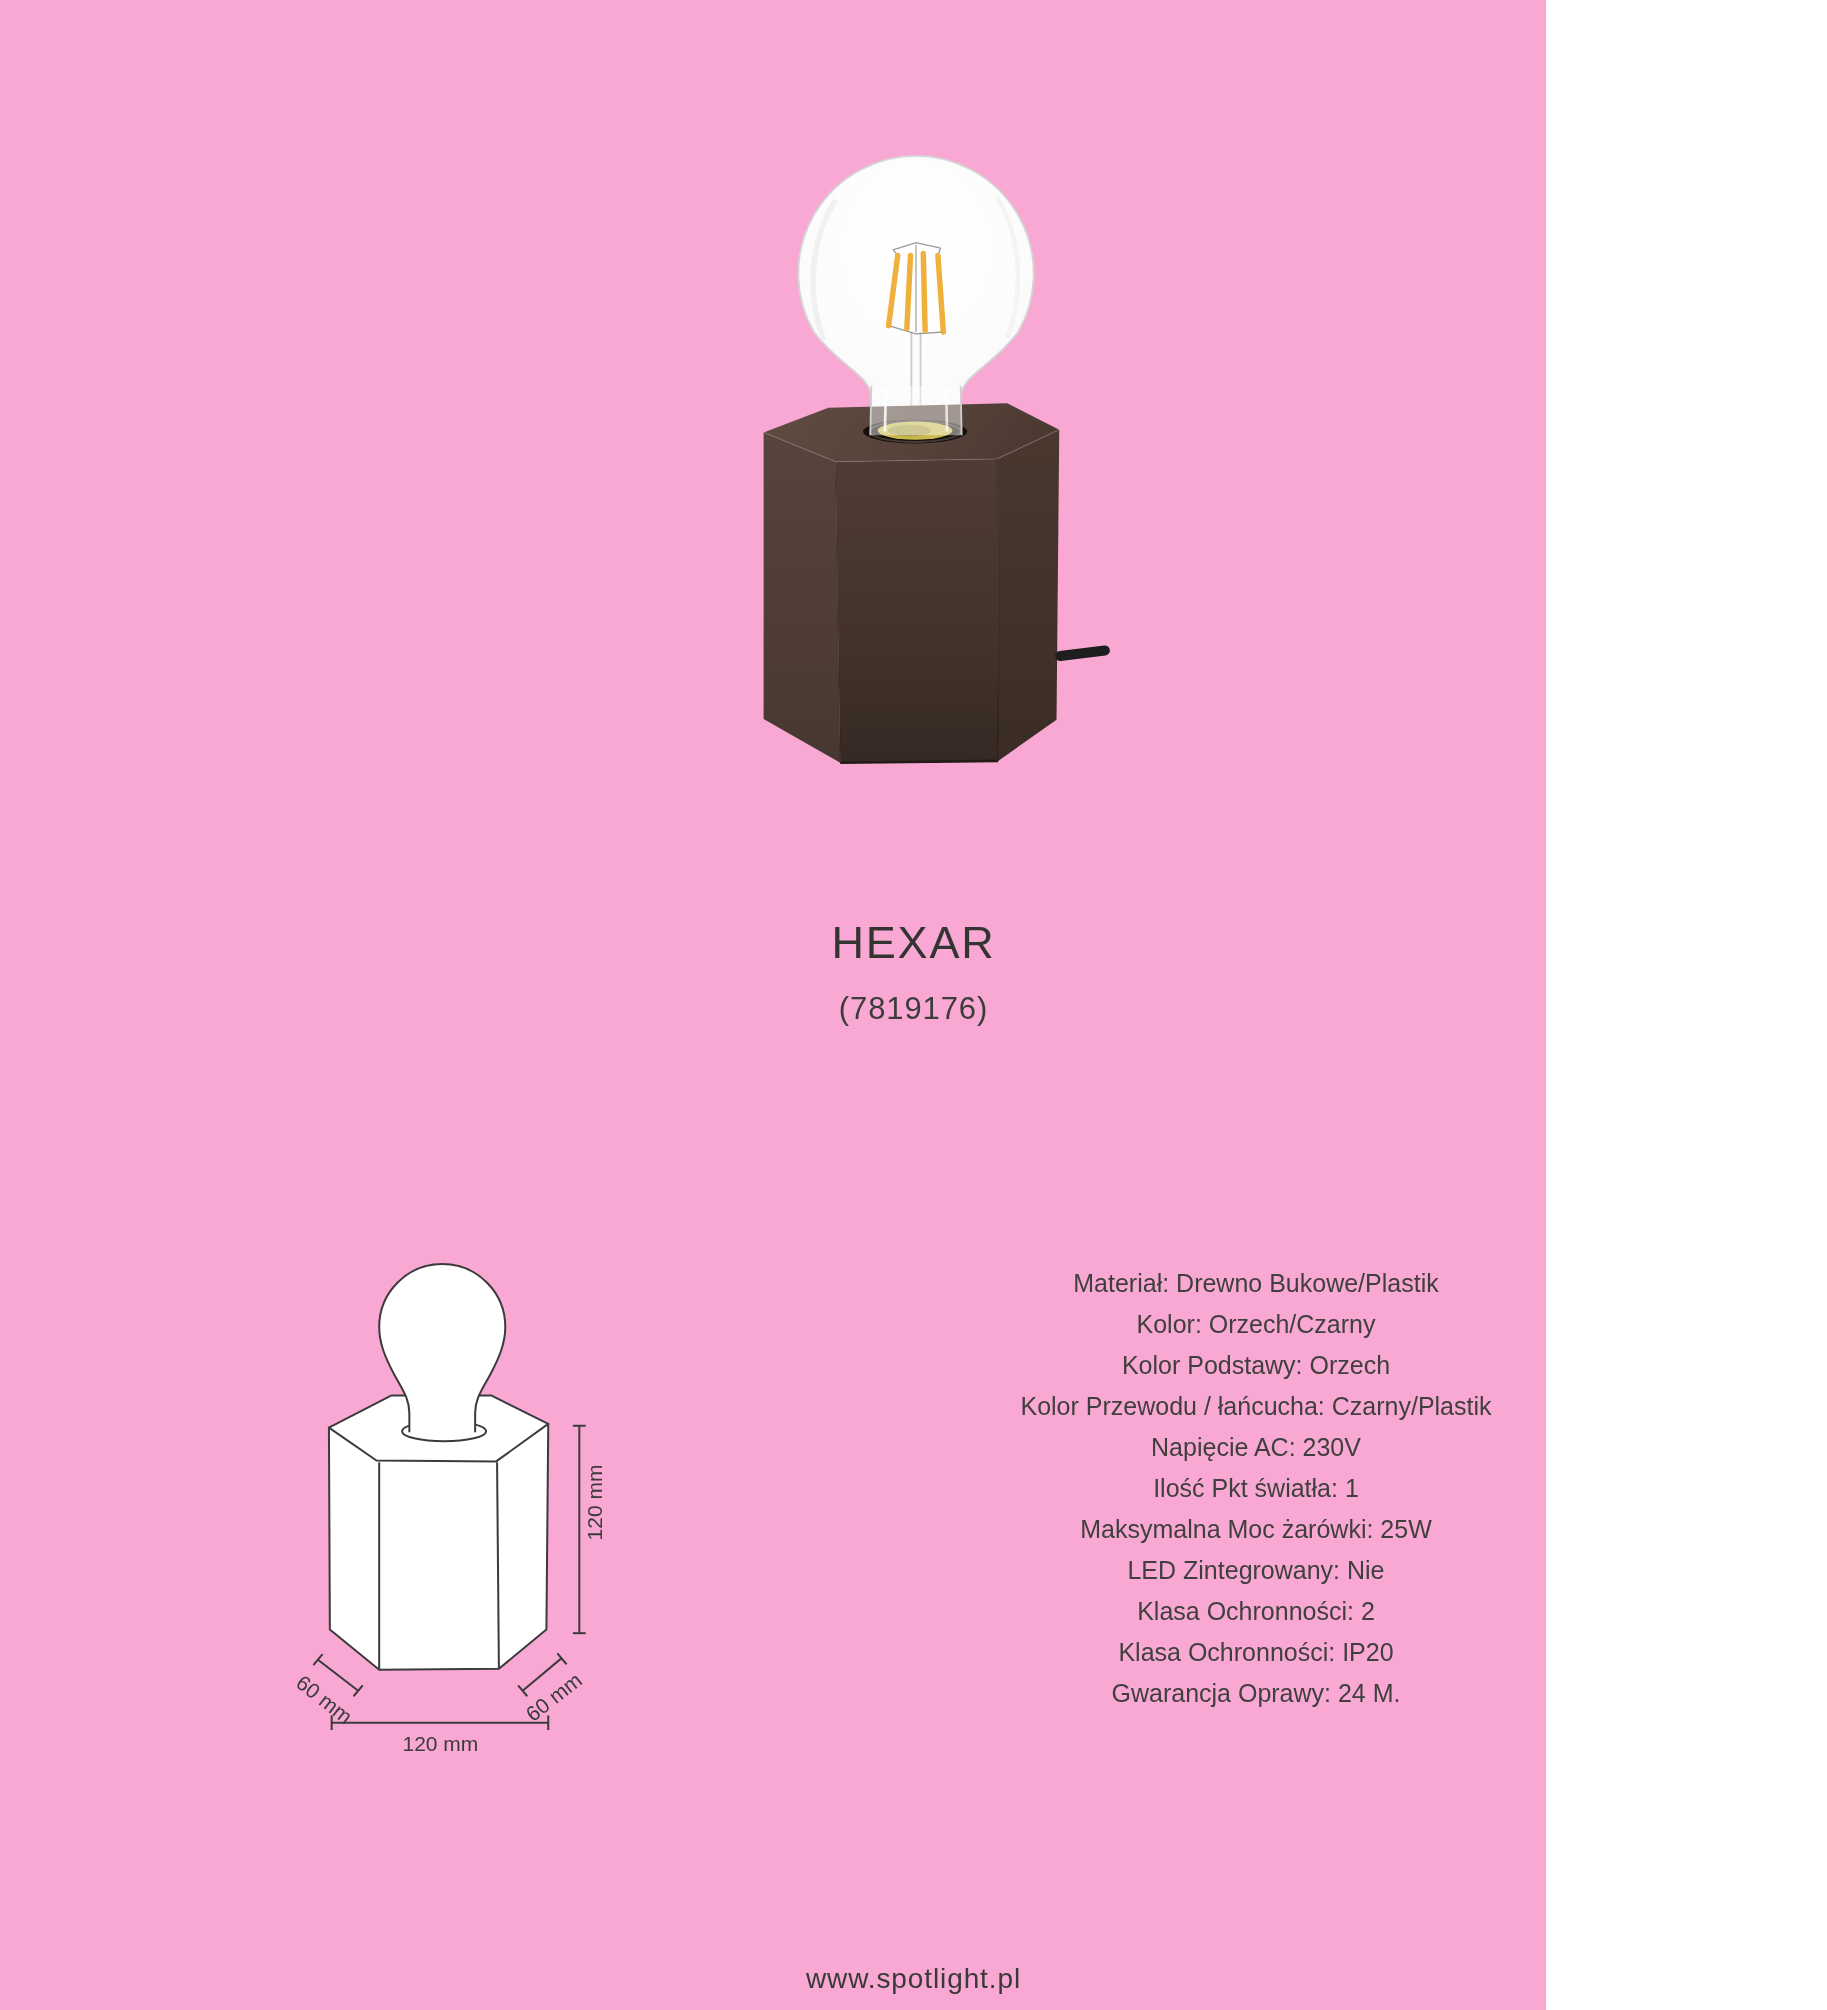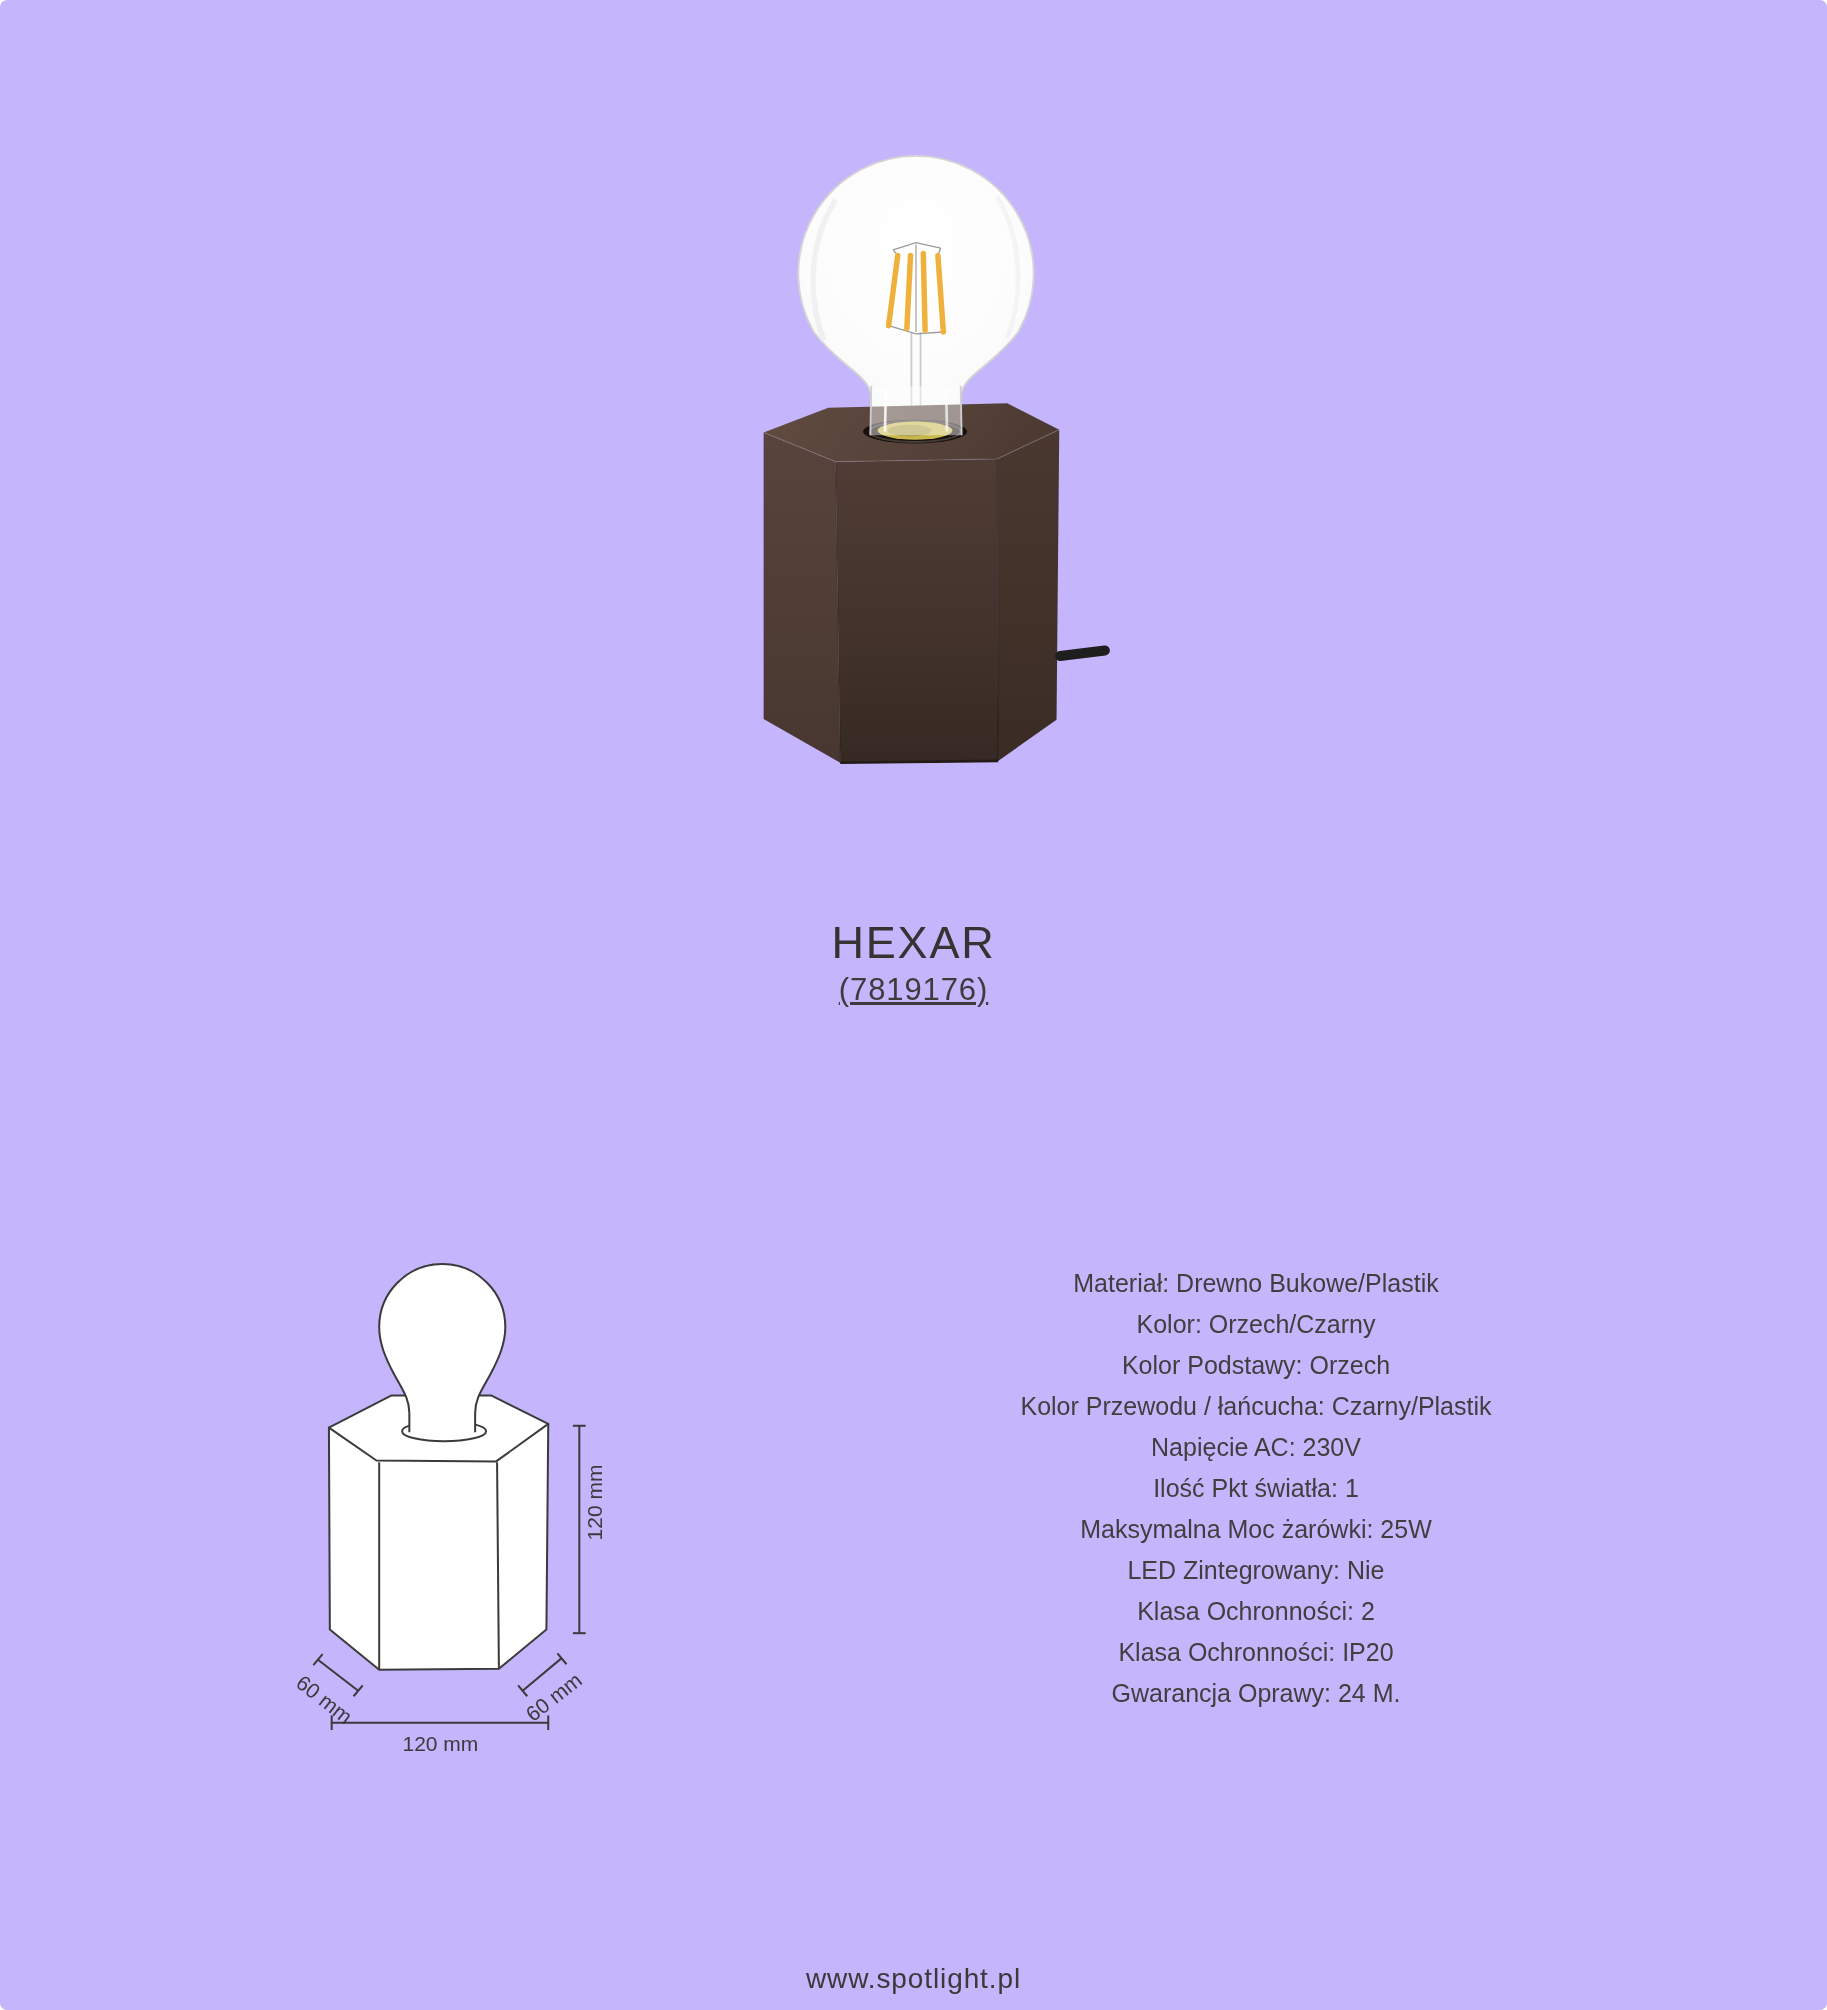--- a/index.html
+++ b/index.html
@@ -1,26 +1,26 @@
 <!DOCTYPE html>
 <html style="font-size:14.6px"><head>
 <meta charset="utf-8">
 <style>
   html,body{margin:0;padding:0;background:#fff;}
   .page{
-    position:relative;width:1827px;height:2010px;background:#c4b5fd;overflow:hidden;
-    font-family:"Liberation Sans","DejaVu Sans",sans-serif;color:#3c3c3b;border-radius:7px;
+    position:relative;width:1546px;height:2010px;background:#f9a8d4;overflow:hidden;
+    font-family:"Liberation Sans","DejaVu Sans",sans-serif;color:#3c3c3b;
   }
   figure{margin:0;}
   .photo{position:absolute;left:749px;top:128px;width:365px;height:649px;}
   .title-block{position:absolute;left:0;top:918px;width:1827px;text-align:center;}
   .title-block h1{
     margin:0;font-size:45px;font-weight:300;letter-spacing:1.8px;color:#343433;line-height:1.1;
   }
-  .product-code{margin-top:4px;font-size:31px;font-weight:300;color:#3c3c3b;letter-spacing:0.9px;text-decoration:underline;}
+  .product-code{margin-top:23px;font-size:31px;font-weight:300;color:#3c3c3b;letter-spacing:0.9px;}
   .drawing{position:absolute;left:274px;top:1243px;width:384px;height:530px;}
   .drawing text{font-family:"Liberation Sans","DejaVu Sans",sans-serif;font-size:23px;font-weight:300;fill:#3b3b3b;}
   .specs{
     position:absolute;left:925px;top:1252px;width:640px;margin:11px;padding:0;
     list-style:none;text-align:center;font-size:25px;font-weight:300;line-height:41px;color:#3f3f3e;
   }
   .footer{
     position:absolute;left:0;top:1963px;width:1827px;text-align:center;
     font-size:28px;font-weight:300;color:#3a3a39;letter-spacing:0.9px;
   }

